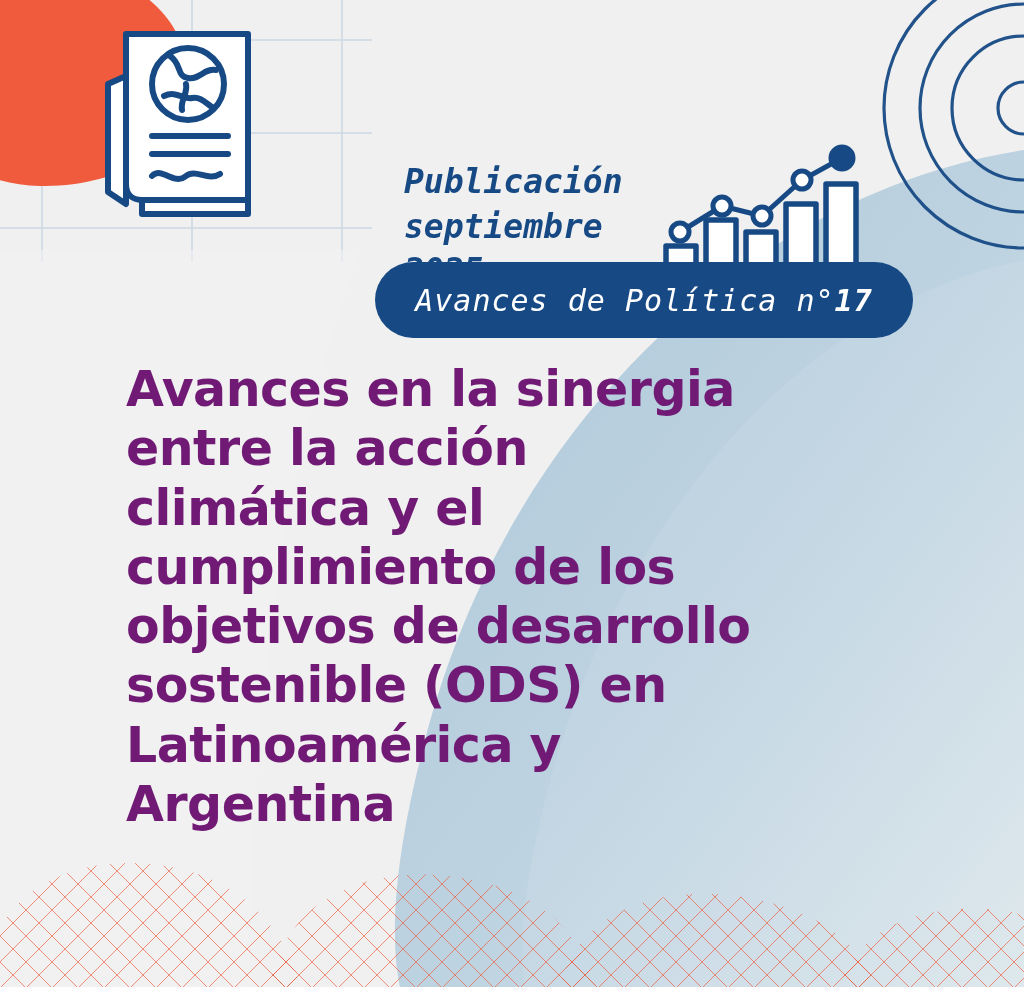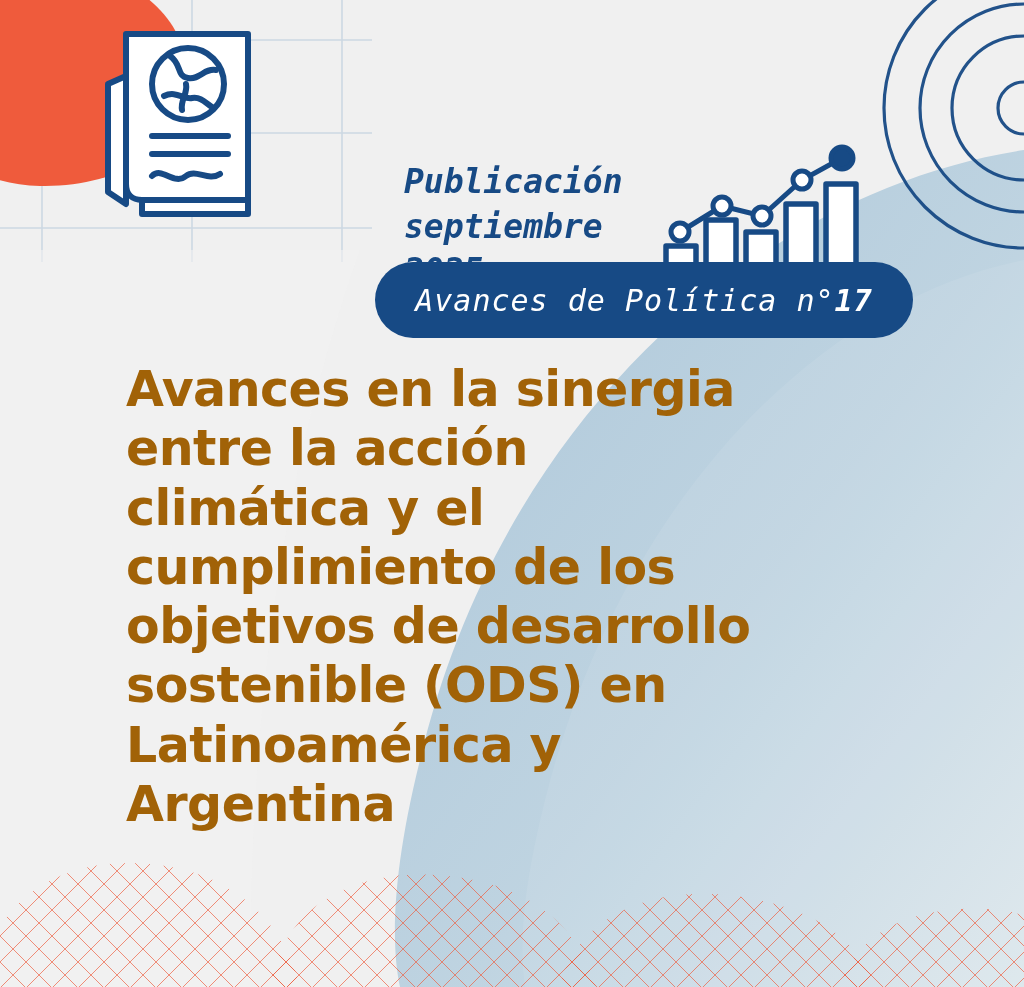--- a/index.html
+++ b/index.html
@@ -84,21 +84,21 @@
   
   .title {
     position: absolute;
     left: 126px;
     top: 360px;
     width: 720px;
     font-family: "DejaVu Sans", sans-serif;
     font-weight: bold;
     font-size: 49px;
     line-height: 1.21;
-    color: #a16207;
+    color: #701a75;
     letter-spacing: -0.5px;
     white-space: pre-line;
   }
 </style>
 </head>
 <body>
 
 <div id="page">
 
   <svg class="bg-svg" viewBox="0 0 1024 987">

